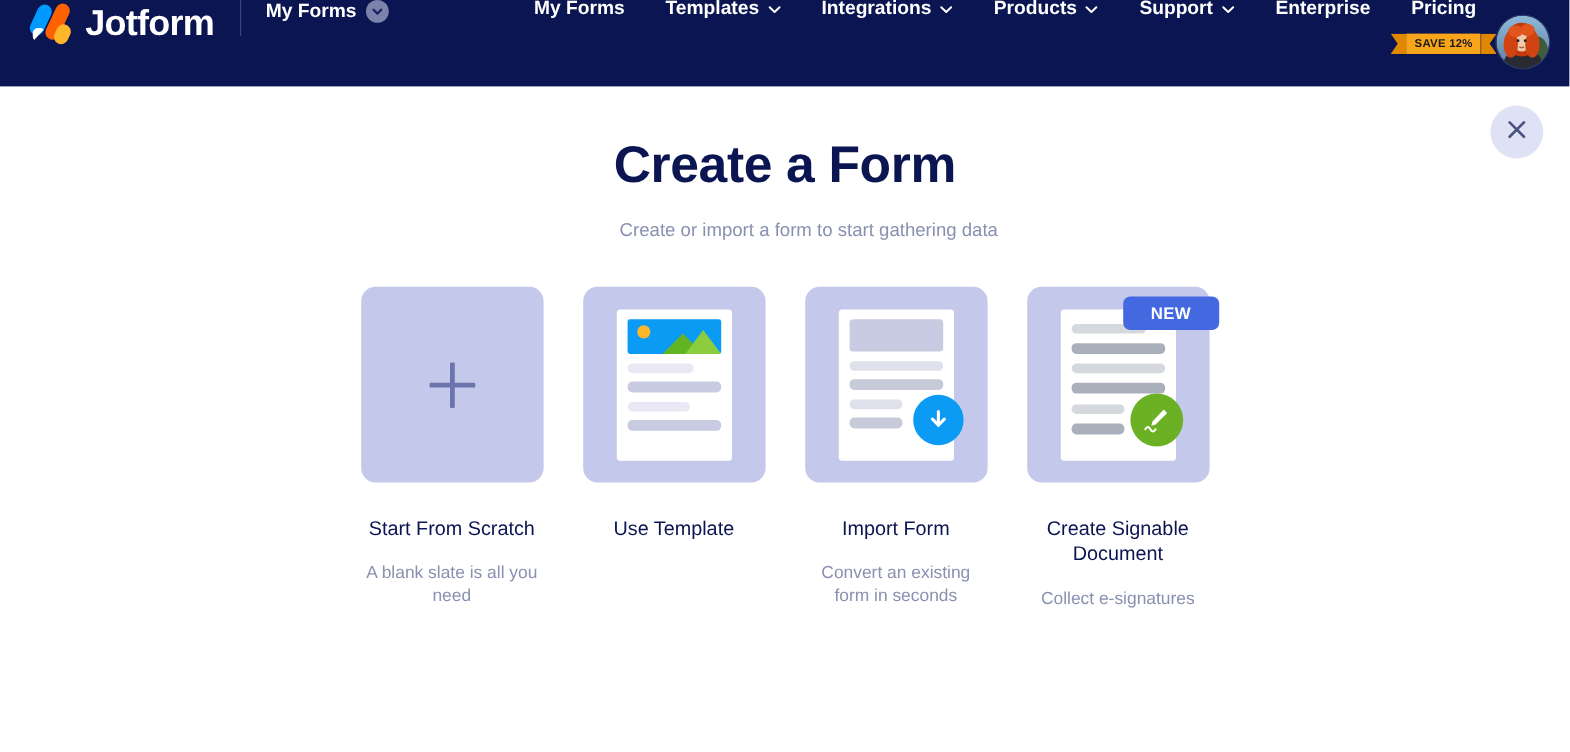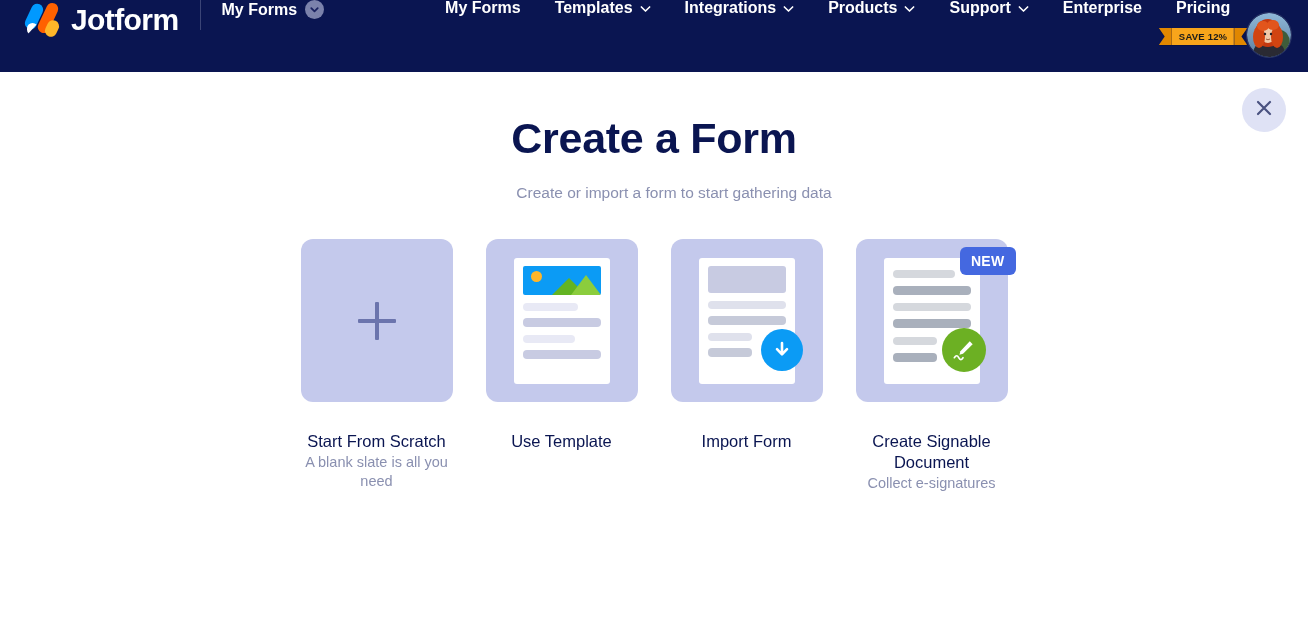--- a/index.html
+++ b/index.html
@@ -209,31 +209,31 @@
     position: absolute; right: -6px; bottom: 12px;
     width: 44px; height: 44px; border-radius: 50%;
     background: #6cb023;
     display: flex; align-items: center; justify-content: center;
   }
 
   .new-badge {
     position: absolute; right: -8px; top: 8px;
     background: #4468e0; color: #ffffff;
     font-size: 14px; font-weight: bold; letter-spacing: 0.3px;
-    padding: 6px 11px; border-radius: 6px;
+    padding: 6px 23px; border-radius: 6px;
     z-index: 3;
   }
 
   .card-title {
     margin-top: 29px;
     color: #0a1551; font-size: 16.5px; font-weight: normal;
     line-height: 21px;
   }
   .card-desc {
-    margin-top: 1px;
+    margin-top: 17px;
     color: #8a90b0; font-size: 14.5px; line-height: 19px; text-align: center;
   }
 </style>
 </head>
 <body>
 
 <div class="header">
 
   <div class="brand">
     <span class="logo-mark">
@@ -391,20 +391,21 @@
           <div class="row r-gl" style="width:44px;height:8px;margin-bottom:7px;"></div>
           <div class="row r-gd" style="width:44px;height:9px;"></div>
           <div class="dl-circle">
             <svg width="22" height="22" viewBox="0 0 22 22">
               <path d="M11 4 L11 14 M6 10.2 L11 15.4 L16 10.2" fill="none" stroke="#ffffff" stroke-width="2.6" stroke-linecap="round" stroke-linejoin="round"></path>
             </svg>
           </div>
         </div>
       </div>
       <div class="card-title">Import Form</div>
+      <div class="card-desc">Convert an existing form in seconds</div>
     </div>
 
     <div class="card">
       <div class="tile">
         <div class="new-badge">NEW</div>
         <div class="sheet">
           <div class="row r-sl" style="width:62px;height:8px;margin:4px 0 8px;"></div>
           <div class="row r-sd" style="width:78px;height:9px;margin-bottom:8px;"></div>
           <div class="row r-sl" style="width:78px;height:8px;margin-bottom:8px;"></div>
           <div class="row r-sd" style="width:78px;height:9px;margin-bottom:9px;"></div>

